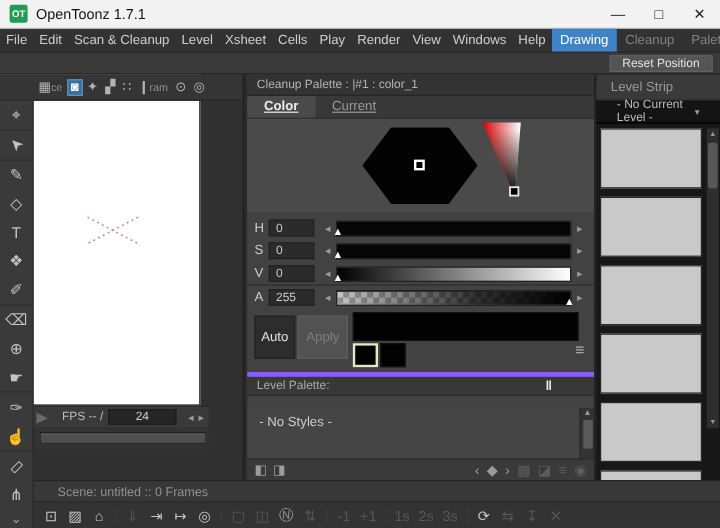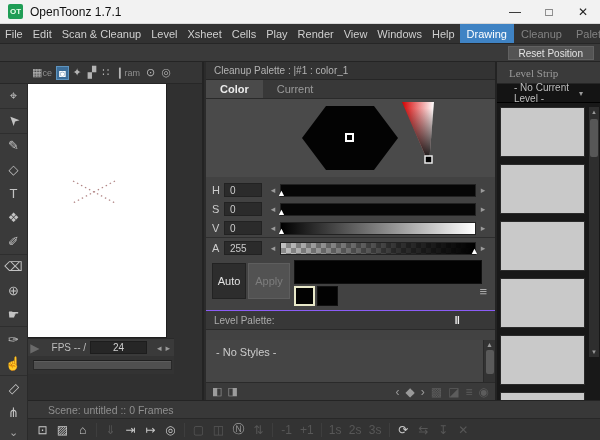--- a/index.html
+++ b/index.html
@@ -61,21 +61,21 @@
   .frame-slider { flex:1; height:10px; background:#4f4f4f; border:1px solid #282828; border-top-color:#1f1f1f;
                   box-shadow:inset 0 1px 0 #5d5d5d; }
 
   
   .palette-panel { left:206px; top:62px; width:291px; height:338px; background:#424242; border-right:2px solid #232323; }
   .pp-header { position:absolute; left:0; top:0; width:100%; height:18px; background:#333333;
                color:#b3b3b3; font-size:10px; display:flex; align-items:center; padding-left:8px;
                border-bottom:1px solid #262626; }
   .pp-tabs { position:absolute; left:0; top:18px; width:100%; height:19px; background:#383838;
              display:flex; border-bottom:1px solid #2a2a2a; font-size:11px; }
-  .pp-tab { padding:0 14px; display:flex; align-items:center; color:#9a9a9a; }
+  .pp-tab { padding:0 14px; display:flex; align-items:center; color:#9a9a9a;text-decoration:underline; }
   .pp-tab.active { background:#4a4a4a; color:#ececec; font-weight:bold; }
   .color-area { position:absolute; left:0; top:37px; width:100%; height:78px; background:#4a4a4a; }
   .hexagon { position:absolute; left:96px; top:7px; width:96px; height:64px; background:#030303;
              clip-path:polygon(25% 0%, 75% 0%, 100% 50%, 75% 100%, 25% 100%, 0% 50%); }
   .hex-cursor { position:absolute; left:139px; top:34px; width:9px; height:9px;
                 border:2px solid #ffffff; background:#000; }
   .tri-svg { position:absolute; left:192px; top:1px; }
   .sliders { position:absolute; left:0; top:115px; width:100%; height:81px; background:#424242; }
   .srow { position:absolute; left:0; width:100%; height:16px; display:flex; align-items:center; }
   .s-label { width:12px; margin-left:6px; color:#cccccc; font-size:11px; }
@@ -98,40 +98,40 @@
   .auto-btn { position:absolute; left:6px; top:5px; width:34px; height:36px; background:#2d2d2d;
               border:1px solid #222; color:#e2e2e2; font-size:11px; display:flex; align-items:center; justify-content:center; }
   .apply-btn { position:absolute; left:42px; top:5px; width:42px; height:36px; background:#525252;
                border:1px solid #5e5e5e; color:#7d7d7d; font-size:11px; display:flex; align-items:center; justify-content:center; }
   .cur-swatch { position:absolute; left:88px; top:2px; width:188px; height:24px; background:#020202; border:1px solid #111; }
   .chip { position:absolute; top:28px; width:21px; height:20px; background:#020202; }
   .chip.sel { left:88px; border:2px solid #e8e8c8; }
   .chip.plain { left:111px; border:1px solid #111; }
   .opt-glyph { position:absolute; right:8px; top:26px; color:#aaaaaa; font-size:13px; }
   .lp-header { position:absolute; left:0; top:248px; width:100%; height:20px; background:#383838;
-               border-top:1px solid #8b5cf6; border-bottom:1px solid #2a2a2a;
+               border-top:4px solid #8b5cf6; border-bottom:1px solid #2a2a2a;
                color:#ababab; font-size:10px; display:flex; align-items:center; padding-left:8px;gap:25px; }
   .freeze { margin-left:auto; margin-right:34px; color:#f0f0f0; font-size:11px; font-weight:bold; letter-spacing:1px; }
   .styles-area { position:absolute; left:0; top:278px; width:100%; height:54px; background:#454545; }
   .no-styles { position:absolute; left:10px; top:6px; color:#cccccc; font-size:11px; }
   .vscroll { position:absolute; right:0; top:0; width:12px; height:100%; background:#333333; border-left:1px solid #2a2a2a; }
   .vs-arrow { position:absolute; left:0; width:100%; text-align:center; color:#9a9a9a; font-size:7px; }
   .vs-thumb { position:absolute; left:2px; width:8px; background:#5a5a5a; border-radius:2px; }
   .pal-toolbar { position:absolute; left:0; top:320px; width:100%; height:18px; background:#3a3a3a;
                  border-top:1px solid #2a2a2a; display:flex; align-items:center; font-size:11px; padding:0 6px; }
   .pt-icon { color:#9c9c9c; margin-right:5px; }
   .pt-group { margin-left:auto; display:flex; gap:6px; align-items:center; }
   .pt-nav { color:#9a9a9a; font-size:12px; }
   .pt-dim { color:#5c5c5c; }
 
   
   .strip-panel { left:497px; top:62px; width:103px; height:338px; background:#181818; }
   .strip-header { position:absolute; left:0; top:0; width:100%; height:22px; background:#3a3a3a;
                   color:#9a9a9a; font-size:11px; display:flex; align-items:center; padding-left:12px;
-                  border-bottom:1px solid #262626;font-family:Liberation Serif, serif; }
+                  border-bottom:1px solid #262626; }
   .strip-dropdown { position:absolute; left:0; top:22px; width:100%; height:19px; background:#141414;
                     color:#bdbdbd; font-size:10px; display:flex; align-items:center; padding:0 17px;
                     border-bottom:1px solid #000; }
   .strip-dropdown .dd-arrow { margin-left:auto; font-size:8px; color:#9a9a9a; }
   .strip-frames { position:absolute; left:0; top:41px; width:100%; height:297px; overflow:hidden; }
   .strip-frame { position:absolute; left:3px; width:85px; height:50px; background:#c9c9c9;
                  border:1px solid #2a2a2a; }
   .strip-scroll { position:absolute; right:1px; top:45px; width:10px; height:250px; background:#2e2e2e; }
   .ss-arrow { position:absolute; left:0; width:100%; text-align:center; color:#9a9a9a; font-size:6px; }
   .ss-thumb { position:absolute; left:1px; top:12px; width:8px; height:38px; background:#575757; border-radius:2px; }

